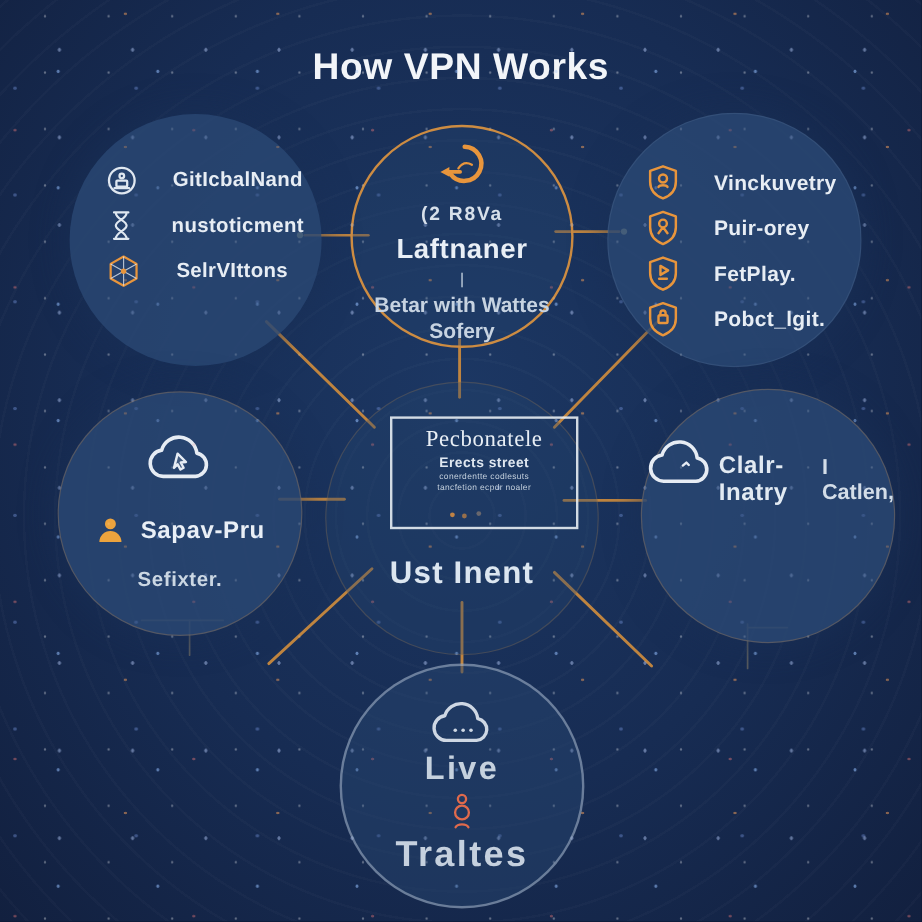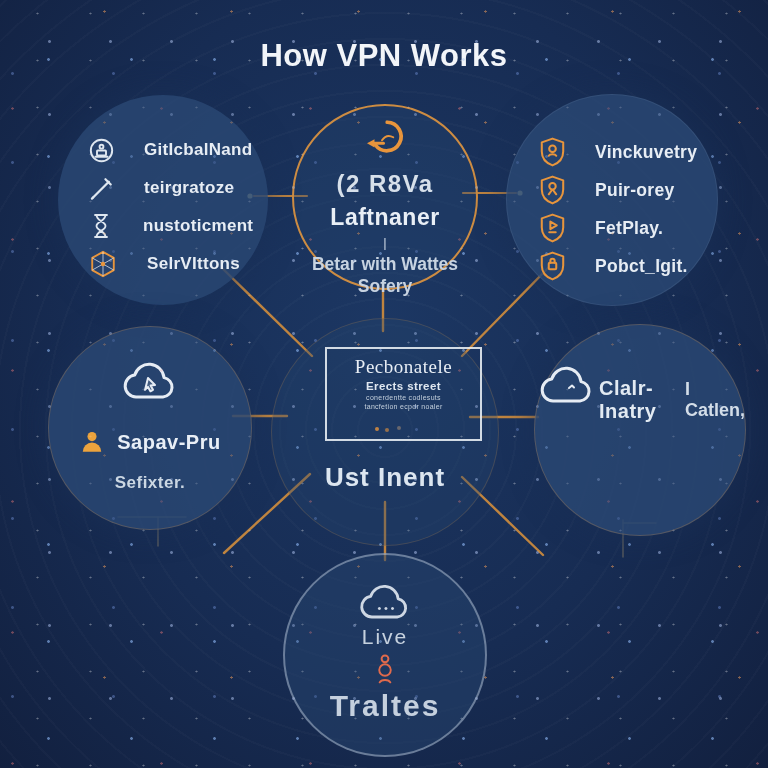--- a/index.html
+++ b/index.html
@@ -43,21 +43,21 @@
   .node-centercircle{left:271px;top:318px;width:228px;height:228px;background:rgba(38,68,110,.35);border:1.5px solid rgba(200,140,70,.22);}
   .node-bottom{
     left:283px;top:553px;width:204px;height:204px;
     background:rgba(38,68,110,.5);border:2px solid rgba(212,224,236,.42);
     display:flex;flex-direction:column;align-items:center;padding-top:24px;
   }
   .row{display:flex;align-items:center;gap:29px;height:30px;margin-bottom:8px;}
   .row .label{font-size:17px;font-weight:600;color:#E7EDF4;letter-spacing:.3px;white-space:nowrap;}
   .node-topright .row .label{font-size:17.5px;}
   .icon{flex:0 0 auto;}
-  .step-label{margin-top:8px;font-size:24px;color:#D7E0EA;letter-spacing:1.5px;font-weight:600;}
+  .step-label{margin-top:8px;font-size:16px;color:#D7E0EA;letter-spacing:1.5px;font-weight:600;}
   .nc-title{margin-top:6px;font-size:23px;font-weight:700;color:#E9EFF6;letter-spacing:.5px;}
   .nc-divider{margin-top:4px;font-size:13px;color:#C9D5E2;}
   .nc-subtitle{margin-top:4px;font-size:17.5px;line-height:1.25;font-weight:600;color:#C7D3E1;}
   .ml-row{display:flex;align-items:center;gap:12px;margin-top:24px;}
   .ml-label1{font-size:20px;font-weight:700;color:#E9EFF6;letter-spacing:.5px;}
   .ml-label2{margin-top:18px;font-size:17px;font-weight:600;color:#CBD7E3;letter-spacing:.5px;}
   .mr-label1{margin-top:16px;font-size:20px;font-weight:700;color:#E2EAF2;letter-spacing:.5px;}
   .mr-label2{margin-top:18px;font-size:18px;font-weight:600;color:#D3DDE8;}
   .monitor{
     position:absolute;left:325px;top:347px;width:157px;height:94px;z-index:4;box-sizing:border-box;
@@ -65,21 +65,21 @@
   }
   .monitor-title{font-size:19px;color:#E8EEF5;font-family:"Liberation Serif",serif;letter-spacing:.5px;}
   .monitor-line1{font-size:11.5px;font-weight:700;color:#DFE7F0;margin-top:2px;letter-spacing:.4px;}
   .monitor-line2,.monitor-line3{font-size:7px;color:#C4D0DD;margin-top:2px;letter-spacing:.3px;}
   .monitor-deco{position:absolute;left:48px;bottom:8px;width:4px;height:4px;border-radius:50%;
     background:rgba(232,149,60,.8);box-shadow:10px 1px 0 rgba(232,149,60,.6), 22px -1px 0 rgba(180,150,120,.5);}
   .center-label{
     position:absolute;left:285px;top:462px;width:200px;z-index:4;text-align:center;
     font-size:26px;font-weight:600;color:#DCE6F0;letter-spacing:1px;
   }
-  .bt-label1{margin-top:0px;font-size:21px;font-weight:400;color:#D8E2EC;letter-spacing:2px;opacity:.9;}
+  .bt-label1{margin-top:0px;font-size:27px;font-weight:700;color:#D8E2EC;letter-spacing:2px;opacity:.9;}
   .bt-label2{margin-top:4px;font-size:30px;font-weight:600;color:#D4DEE9;letter-spacing:2px;opacity:.92;}
   .bt-figure{margin-top:4px;}
 </style>
 </head>
 <body>
 
 <div class="canvas">
   <div class="bg-noise"></div>
 
   <h1 class="title">How VPN Works</h1>
@@ -111,28 +111,20 @@
     <div class="row">
       <svg class="icon" width="27" height="27" viewBox="0 0 24 24" fill="none" stroke="#DFE7F0" stroke-width="1.7" stroke-linecap="round" stroke-linejoin="round">
         <circle cx="12" cy="12" r="9.5"></circle>
           <circle cx="12" cy="8.6" r="1.7"></circle>
           <rect x="8" y="12" width="8" height="4.4" rx="0.6"></rect>
           <line x1="6.6" y1="17.6" x2="17.4" y2="17.6"></line>
       </svg>
       <span class="label">GitIcbalNand</span>
     </div>
     <div class="row">
-      <svg class="icon" width="27" height="27" viewBox="0 0 24 24" fill="none" stroke="#DFE7F0" stroke-width="2" stroke-linecap="round">
-        <path d="M4.5 20 18.5 6"></path>
-          <path d="M15.5 3.8l4.7 4.7"></path>
-          <path d="M4.5 20l-1 1"></path>
-      </svg>
-      <span class="label">teirgratoze</span>
-    </div>
-    <div class="row">
       <svg class="icon" width="26" height="28" viewBox="0 0 24 28" fill="none" stroke="#DFE7F0" stroke-width="1.8" stroke-linecap="round">
         <path d="M6 3h12M6 25h12M7.5 3c0 6 9 6.5 9 11s-9 5-9 11M16.5 3c0 6-9 6.5-9 11s9 5 9 11"></path>
       </svg>
       <span class="label">nustoticment</span>
     </div>
     <div class="row">
       <svg class="icon" width="30" height="30" viewBox="0 0 32 32" fill="none" stroke-linejoin="round">
         <polygon points="16,3 27.5,9.5 27.5,22.5 16,29 4.5,22.5 4.5,9.5" stroke="#E8953C" stroke-width="2"></polygon>
         <path d="M16 3v26M4.5 9.5l23 13M27.5 9.5l-23 13" stroke="rgba(235,240,246,.75)" stroke-width="1"></path>
         <circle cx="16" cy="16" r="2.4" fill="#E8953C"></circle>

